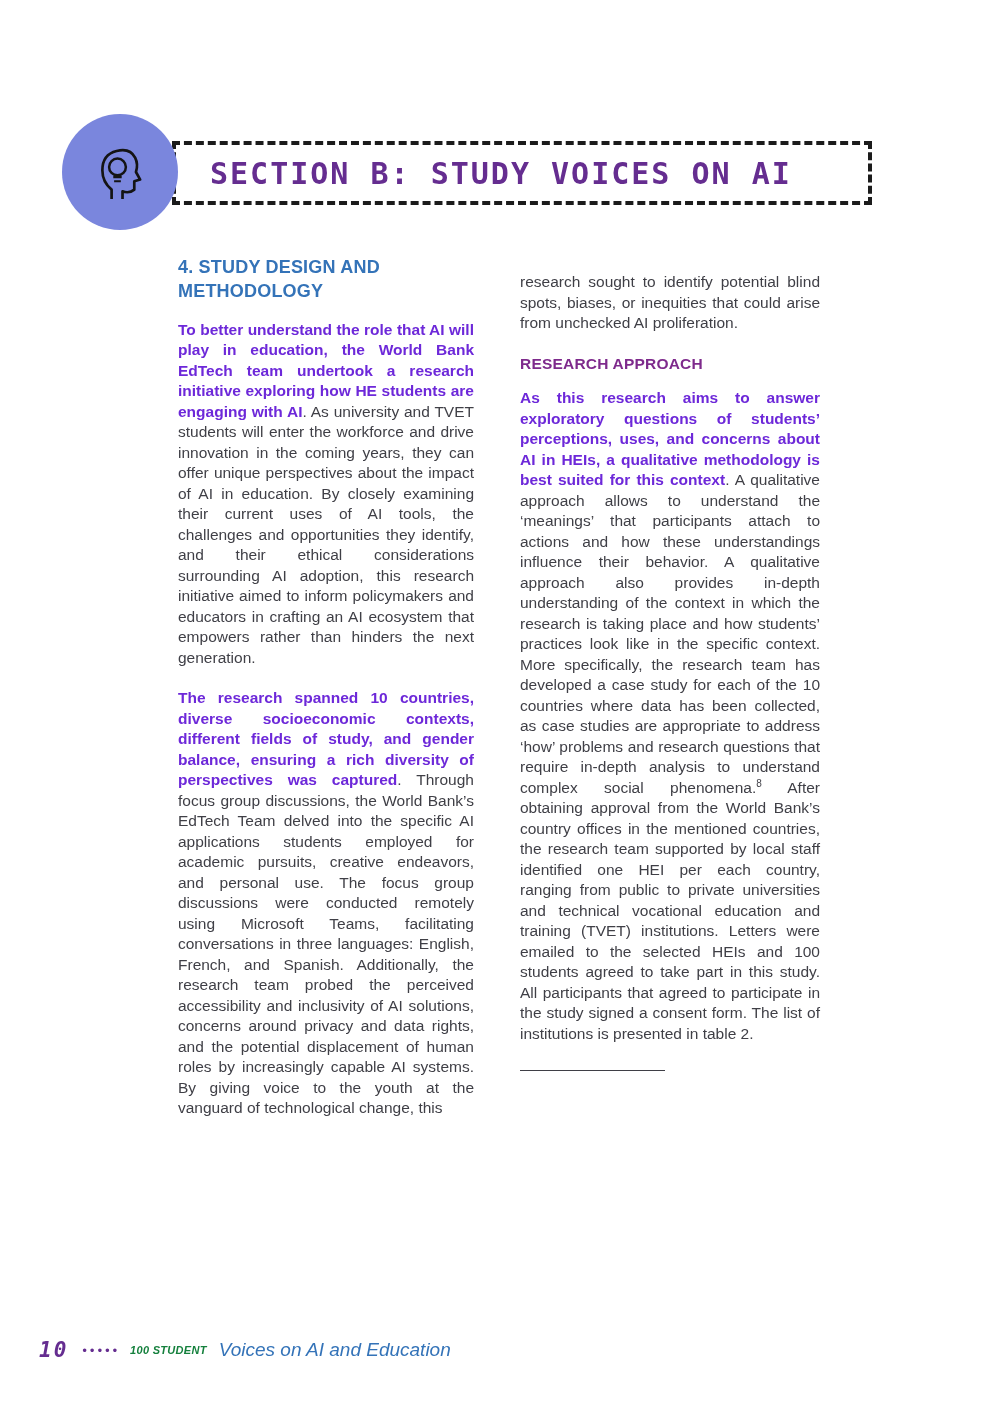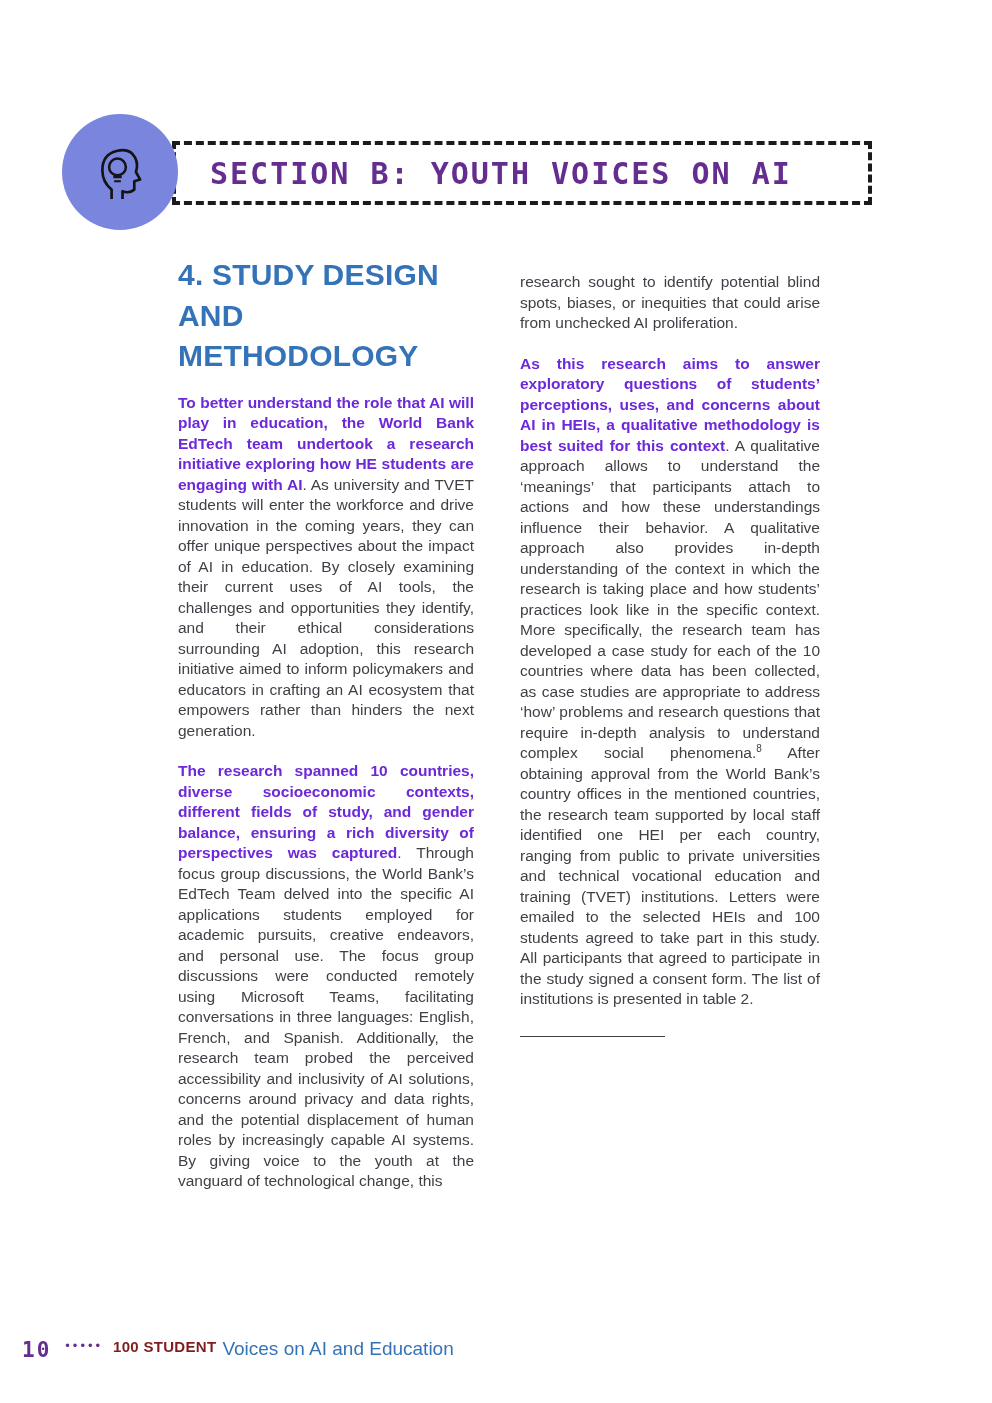--- a/index.html
+++ b/index.html
@@ -50,21 +50,21 @@
     top: 255px;
     text-align: justify;
     font-size: 15.5px;
     line-height: 20.5px;
   }
   .col-left  { left: 178px; width: 296px; }
   .col-right { left: 520px; width: 300px; margin-top: 17px; }
 
   h2.study-heading {
     margin: 0 0 16px 0;
-    font-size: 30px;
+    font-size: 18px;
     line-height: 1.35;
     color: #3473b8;
     font-weight: bold;
     text-align: left;
     letter-spacing: 0.2px;
   }
   h3.approach-heading {
     margin: 18px 0 14px 0;
     font-size: 15.5px;
     color: #7e2a8c;
@@ -90,73 +90,75 @@
     line-height: 17px;
     color: #4d4d75;
     text-align: justify;
   }
   .fn-text em { font-style: italic; }
   .fn-text sup { font-size: 9px; line-height: 0; }
 
   
   .footer {
     position: absolute;
-    left: 22px; top: 1338px;
-    display: flex; align-items: flex-start;
+    left: 39px; top: 1338px;
+    display: flex; align-items: center;
     white-space: nowrap;
+    font-style: italic;
   }
   .page-number {
     font-family: "DejaVu Sans Mono", monospace;
     font-weight: bold;
     font-size: 21px;
     color: #652d90;
     letter-spacing: 2px;
   }
   .footer-dots {
     font-size: 13px;
     letter-spacing: 3px;
     color: #652d90;
     margin: 0 10px 0 14px;
   }
   .brand-bold {
     font-weight: bold;
-    font-size: 15px;
-    color: #7f1d1d;
+    font-size: 11px;
+    color: #15803d;
     letter-spacing: 0.3px;
-    margin-right: 6px;
+    margin-right: 12px;
   }
   .brand-rest {
     font-size: 19px;
     color: #3473b8;
   }
 </style>
 </head>
 <body>
 
 <div class="page">
 
   <div class="badge">
     <svg viewBox="0 0 100 100" aria-hidden="true">
       <path d="M40 82 L40 71 Q29 62 29 48 Q29 29 46 25 Q62 21 68 33 Q72 41 69 50 L74 59 L67 61 L67 71 Q61 76 53 73 L53 82" fill="none" stroke="#141414" stroke-width="3.2" stroke-linejoin="round"></path>
       <circle cx="47" cy="44" r="10" fill="none" stroke="#141414" stroke-width="3"></circle>
       <path d="M42 56 L52 56 M43 61 L51 61" stroke="#141414" stroke-width="2.6"></path>
     </svg>
   </div>
   <div class="banner-box">
-    <span class="banner-title">SECTION B:  YOUTH VOICES ON AI</span>
+    <span class="banner-title">SECTION B:  STUDY VOICES ON AI</span>
   </div>
 
   <div class="col col-left">
     <h2 class="study-heading">4. STUDY DESIGN AND METHODOLOGY</h2>
     <p class="body-p"><b>To better understand the role that AI will play in education, the World Bank EdTech team undertook a research initiative exploring how HE students are engaging with AI</b><span>. As university and TVET students will enter the workforce and drive innovation in the coming years, they can offer unique perspectives about the impact of AI in education. By closely examining their current uses of AI tools, the challenges and opportunities they identify, and their ethical considerations surrounding AI adoption, this research initiative aimed to inform policymakers and educators in crafting an AI ecosystem that empowers rather than hinders the next generation.</span></p>
     <p class="body-p"><b>The research spanned 10 countries, diverse socioeconomic contexts, different fields of study, and gender balance, ensuring a rich diversity of perspectives was captured</b><span>. Through focus group discussions, the World Bank’s EdTech Team delved into the specific AI applications students employed for academic pursuits, creative endeavors, and personal use. The focus group discussions were conducted remotely using Microsoft Teams, facilitating conversations in three languages: English, French, and Spanish. Additionally, the research team probed the perceived accessibility and inclusivity of AI solutions, concerns around privacy and data rights, and the potential displacement of human roles by increasingly capable AI systems. By giving voice to the youth at the vanguard of technological change, this</span></p>
   </div>
 
   <div class="col col-right">
     <p class="body-p">research sought to identify potential blind spots, biases, or inequities that could arise from unchecked AI proliferation.</p>
+    <h3 class="approach-heading">RESEARCH APPROACH</h3>
     <p class="body-p"><b>As this research aims to answer exploratory questions of students’ perceptions, uses, and concerns about AI in HEIs, a qualitative methodology is best suited for this context</b><span>. A qualitative approach allows to understand the ‘meanings’ that participants attach to actions and how these understandings influence their behavior. A qualitative approach also provides in-depth understanding of the context in which the research is taking place and how students’ practices look like in the specific context. More specifically, the research team has developed a case study for each of the 10 countries where data has been collected, as case studies are appropriate to address ‘how’ problems and research questions that require in-depth analysis to understand complex social phenomena.</span><sup class="fn-ref">8</sup><span> After obtaining approval from the World Bank’s country offices in the mentioned countries, the research team supported by local staff identified one HEI per each country, ranging from public to private universities and technical vocational education and training (TVET) institutions. Letters were emailed to the selected HEIs and 100 students agreed to take part in this study. All participants that agreed to participate in the study signed a consent form. The list of institutions is presented in table 2.</span></p>
 
     <div class="footnote">
       <div class="fn-rule"></div>
     </div>
   </div>
 
   <div class="footer">
     <span class="page-number">10</span>
     <span class="footer-dots">•••••</span>

